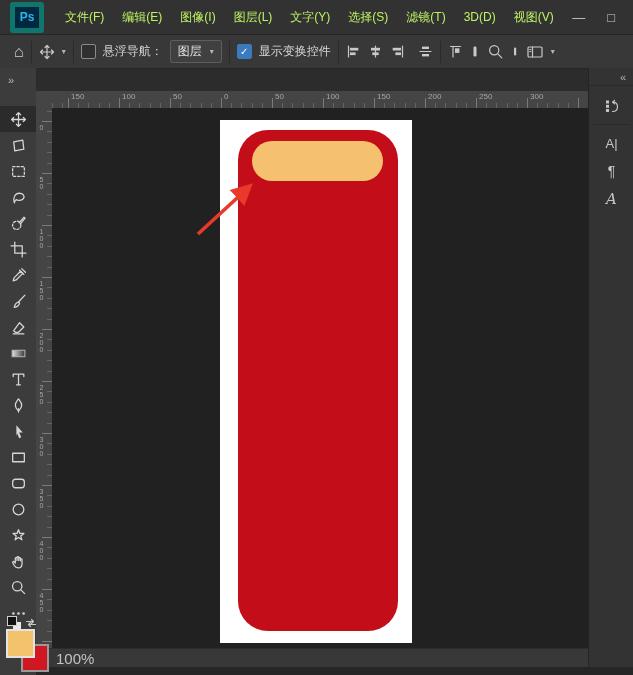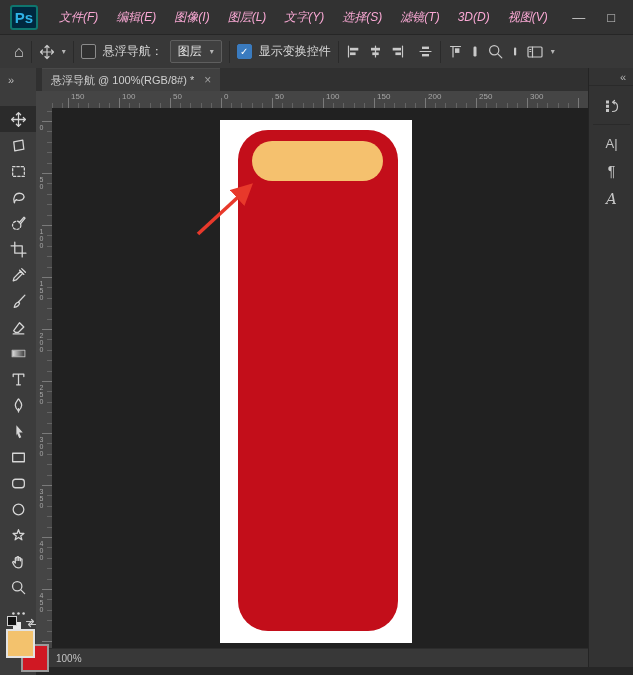--- a/index.html
+++ b/index.html
@@ -1,21 +1,21 @@
 <!DOCTYPE html>
 <html><head>
 <meta charset="utf-8">
 <style>
   html,body{margin:0;padding:0;background:#1e1e1e;font-family:"Liberation Sans","DejaVu Sans",sans-serif;}
   #app{position:relative;width:633px;height:675px;overflow:hidden;background:#2c2c2c;color:#d6d6d6;font-size:12px;}
   .abs{position:absolute;}
   
   #menubar{left:0;top:0;width:633px;height:34px;background:#323232;border-bottom:1px solid #262626;display:flex;align-items:center;}
-  #pslogo{width:24px;height:21px;margin:0 12px 0 10px;background:#00283f;border:2px solid #0f766e;border-radius:3px;color:#2fb4e8;font-size:15px;font-weight:bold;display:flex;align-items:center;justify-content:center;}
-  .menu-item{color:#f9a8d4;margin:0 9px;white-space:nowrap;cursor:default;font-style:italic;}
+  #pslogo{width:24px;height:21px;margin:0 12px 0 10px;background:#00283f;border:5px solid #0f766e;border-radius:3px;color:#2fb4e8;font-size:12px;font-weight:bold;display:flex;align-items:center;justify-content:center;}
+  .menu-item{color:#bef264;margin:0 9px;white-space:nowrap;cursor:default;}
   #winctl{margin-left:auto;display:flex;align-items:center;gap:22px;padding-right:18px;color:#c9c9c9;font-size:13px;}
   #winctl span{cursor:default;}
   
   #optionsbar{left:0;top:35px;width:633px;height:33px;background:#383838;border-bottom:1px solid #262626;display:flex;align-items:center;gap:7px;}
   .vsep{width:1px;height:22px;background:#2a2a2a;flex:0 0 auto;}
   .opt-icon{color:#cfcfcf;display:flex;align-items:center;}
   .chev{font-size:8px;color:#b5b5b5;}
   .checkbox{width:13px;height:13px;border:1px solid #8b8b8b;border-radius:2px;background:#303030;display:inline-flex;align-items:center;justify-content:center;font-size:10px;color:#fff;}
   .checkbox.checked{background:#3a7bbf;border-color:#3a7bbf;}
   .dropdown{display:flex;align-items:center;gap:8px;background:#404040;border:1px solid #5e5e5e;border-radius:2px;padding:2px 7px;color:#e2e2e2;}
@@ -48,21 +48,21 @@
   #vruler .minor{position:absolute;top:0;right:0;width:5px;height:100%;background-image:repeating-linear-gradient(to bottom,#636363 0 1px,transparent 1px 10.4px);background-position:0 13px;}
   .vtick{position:absolute;right:0;height:1px;width:10px;background:#7a7a7a;}
   .vlab{position:absolute;left:2px;font-size:7px;color:#a6a6a6;writing-mode:vertical-rl;text-orientation:upright;line-height:1;letter-spacing:0;}
   
   #pasteboard{left:52px;top:108px;width:536px;height:540px;background:#212121;overflow:hidden;}
   #canvas{position:absolute;left:168px;top:12px;width:192px;height:523px;background:#ffffff;}
   #redshape{position:absolute;left:18px;top:10px;width:160px;height:501px;background:#c30e1a;border-radius:30px;}
   #pill{position:absolute;left:14px;top:11px;width:131px;height:40px;background:#f5c16e;border-radius:20px;}
   #arrowsvg{position:absolute;left:140px;top:62px;}
   
-  #statusbar{left:36px;top:648px;width:552px;height:19px;background:#383838;border-top:1px solid #2c2c2c;display:flex;align-items:center;color:#c3c3c3;font-size:10px;}
+  #statusbar{left:36px;top:648px;width:552px;height:19px;background:#383838;border-top:1px solid #2c2c2c;display:flex;align-items:center;color:#c3c3c3;font-size:15px;}
   #zoomfield{margin-left:20px;width:60px;}
   #docinfo-wrap{display:flex;align-items:center;gap:60px;background:#3e3e3e;border-left:1px solid #2c2c2c;border-right:1px solid #2c2c2c;height:100%;padding:0 14px 0 40px;}
   #bottomstrip{left:36px;top:667px;width:597px;height:8px;background:#262626;}
   
   #dock{left:588px;top:68px;width:45px;height:599px;background:#333333;border-left:1px solid #242424;}
   #dock-collapse{display:block;text-align:right;padding:3px 8px 2px 0;color:#b5b5b5;font-size:11px;border-bottom:1px solid #2a2a2a;}
   .dock-icon{width:45px;height:28px;display:flex;align-items:center;justify-content:center;color:#c5c5c5;}
   .dock-sep{height:1px;background:#2a2a2a;margin:4px 4px;}
   .glyphA{font-family:"DejaVu Serif","Liberation Serif",serif;font-style:italic;font-size:15px;}
   .charA{font-size:13px;}
@@ -296,26 +296,20 @@
       <span id="swapicon">
         <svg width="14" height="14" viewBox="0 0 14 14" style="stroke:#c9c9c9;fill:none;stroke-width:1.2;stroke-linecap:round;stroke-linejoin:round;">
             <path d="M2.5 5.5h7M7.5 3.5l2 2-2 2M11.5 8.5h-7M6.5 10.5l-2-2 2-2"></path>
           </svg>
       </span>
       <div id="fgswatch" style="background:#f3c26d;"></div>
       <div id="bgswatch" style="background:#d01823;"></div>
     </div>
   </div>
 
-  <div id="tabstrip" class="abs">
-    <div id="doctab">
-      <span>悬浮导航 @ 100%(RGB/8#) *</span>
-      <span id="tabclose">×</span>
-    </div>
-  </div>
 
   <div id="rulercorner" class="abs"></div>
   <div id="hruler" class="abs">
     <div class="minor"></div>
     <div class="htick" style="left:16px"></div>
       <div class="htick" style="left:67px"></div>
     <div class="htick" style="left:118px"></div>
       <div class="htick" style="left:169px"></div>
     <div class="htick" style="left:220px"></div>
       <div class="htick" style="left:271px"></div>

